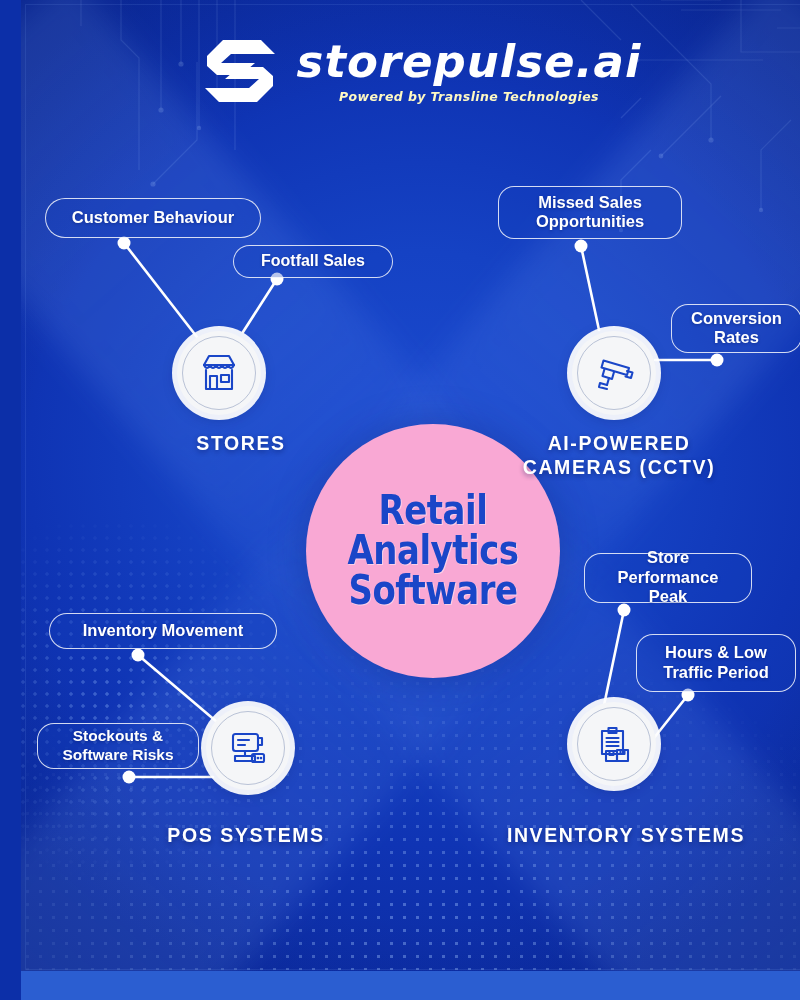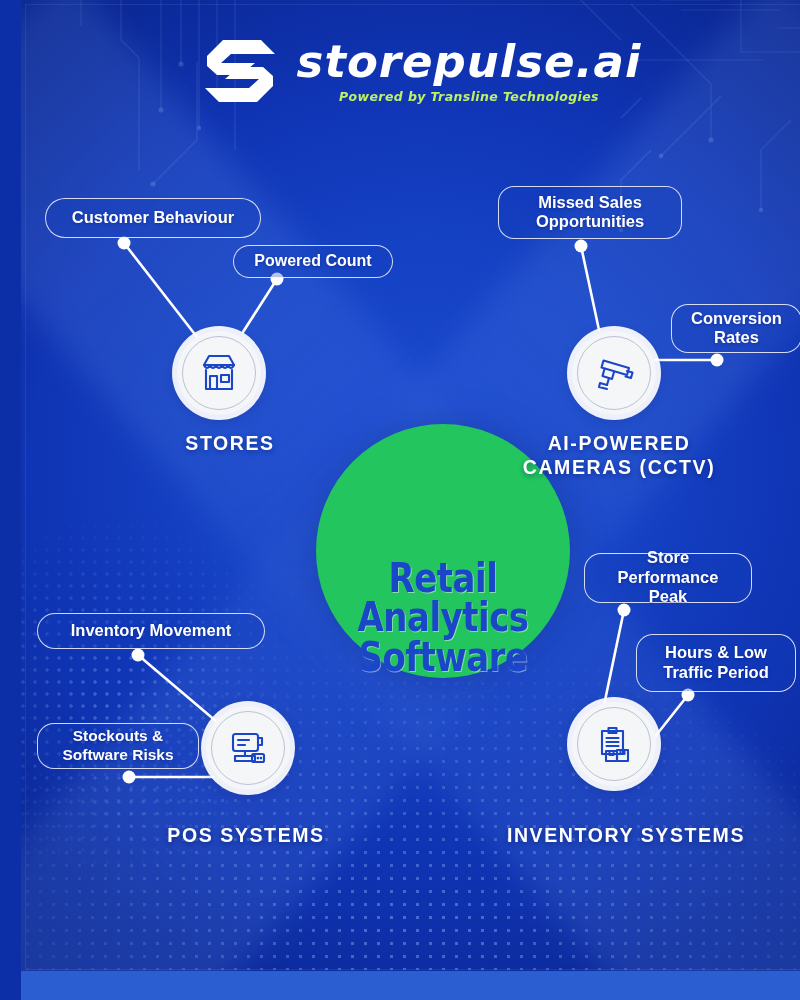--- a/index.html
+++ b/index.html
@@ -126,40 +126,40 @@
   .logo-word {
     color: #ffffff;
     font-size: 45px;
     font-weight: 700;
     font-style: italic;
     letter-spacing: 1px;
     line-height: 1;
     font-family: "DejaVu Sans", sans-serif;
   }
   .logo-tag {
-    color: #bef264;
+    color: #fef9c3;
     font-size: 12.5px;
     font-weight: 700;
     font-style: italic;
     letter-spacing: 0.4px;
     margin-top: 5px;
     font-family: "DejaVu Sans", sans-serif;
   }
 
   
   .center-circle {
     position: absolute;
-    left: 295px;
+    left: 285px;
     top: 424px;
     width: 254px;
     height: 254px;
     border-radius: 50%;
-    background: #22c55e;
+    background: #f9a8d4;
     display: flex;
-    align-items: flex-end;
+    align-items: center;
     justify-content: center;
     box-shadow: 0 0 36px rgba(10,30,110,0.34);
   }
   .center-title {
     color: #1a46c8;
     text-align: center;
     font-family: "DejaVu Sans Condensed", "DejaVu Sans", sans-serif;
     font-weight: 700;
     font-size: 41px;
     line-height: 0.97;
@@ -201,21 +201,21 @@
     position: absolute;
     color: #ffffff;
     font-weight: 700;
     font-size: 19.5px;
     letter-spacing: 1.6px;
     text-align: center;
     line-height: 1.22;
     text-shadow: 0 2px 5px rgba(3,18,80,0.45);
     white-space: nowrap;
   }
-  #cap-stores    { left: 109px; top: 432px; width: 200px; }
+  #cap-stores    { left: 120px; top: 432px; width: 200px; }
   #cap-cctv      { left: 470px; top: 432px; width: 256px; white-space: normal; }
   #cap-pos       { left: 105px; top: 824px; width: 240px; }
   #cap-inventory { left: 455px; top: 824px; width: 300px; }
 
   
   .pill {
     position: absolute;
     color: #ffffff;
     font-weight: 700;
     font-size: 16.5px;
@@ -231,21 +231,21 @@
   }
   .pill.one-line { border-radius: 999px; padding: 7px 16px 8px; }
   .pill.two-line { border-radius: 17px; padding: 9px 16px 10px; }
 
   #pill-customer-behaviour   { left: 24px;  top: 198px; width: 216px; height: 40px; }
   #pill-footfall-count       { left: 212px; top: 245px; width: 160px; height: 33px; font-size: 16px; }
   #pill-missed-sales         { left: 477px; top: 186px; width: 184px; height: 53px; border-radius: 16px; }
   #pill-conversion-rates     { left: 650px; top: 304px; width: 131px; height: 49px; }
   #pill-store-performance    { left: 563px; top: 553px; width: 168px; height: 50px; text-align: center; }
   #pill-hours-low-traffic    { left: 615px; top: 634px; width: 160px; height: 58px; }
-  #pill-inventory-movement   { left: 16px;  top: 613px; width: 228px; height: 36px; }
+  #pill-inventory-movement   { left: 28px;  top: 613px; width: 228px; height: 36px; }
   #pill-stockouts-overstock  { left: 16px;  top: 723px; width: 162px; height: 46px; font-size: 15.5px; }
 
   
   .connectors {
     position: absolute;
     inset: 0;
     pointer-events: none;
   }
   .conn-line {
     stroke: #ffffff;
@@ -409,21 +409,21 @@
         <path d="M19.5 31 L19.5 35 L23.5 35 L23.5 31"></path>
         <path d="M27 30 L27 41 L38 41 L38 30 Z"></path>
         <path d="M30.5 30 L30.5 34 L34.5 34 L34.5 30"></path>
       </g>
     </svg>
   </div>
   <div class="node-caption" id="cap-inventory">INVENTORY SYSTEMS</div>
 
   <div class="pill one-line" id="pill-customer-behaviour">Customer Behaviour</div>
 
-  <div class="pill one-line" id="pill-footfall-count">Powered Count</div>
+  <div class="pill one-line" id="pill-footfall-count">Footfall Sales</div>
 
   <div class="pill two-line" id="pill-missed-sales">
     <div>
       <span>Missed Sales</span><br>
       <span>Opportunities</span>
     </div>
   </div>
 
   <div class="pill two-line" id="pill-conversion-rates">
     <div>

